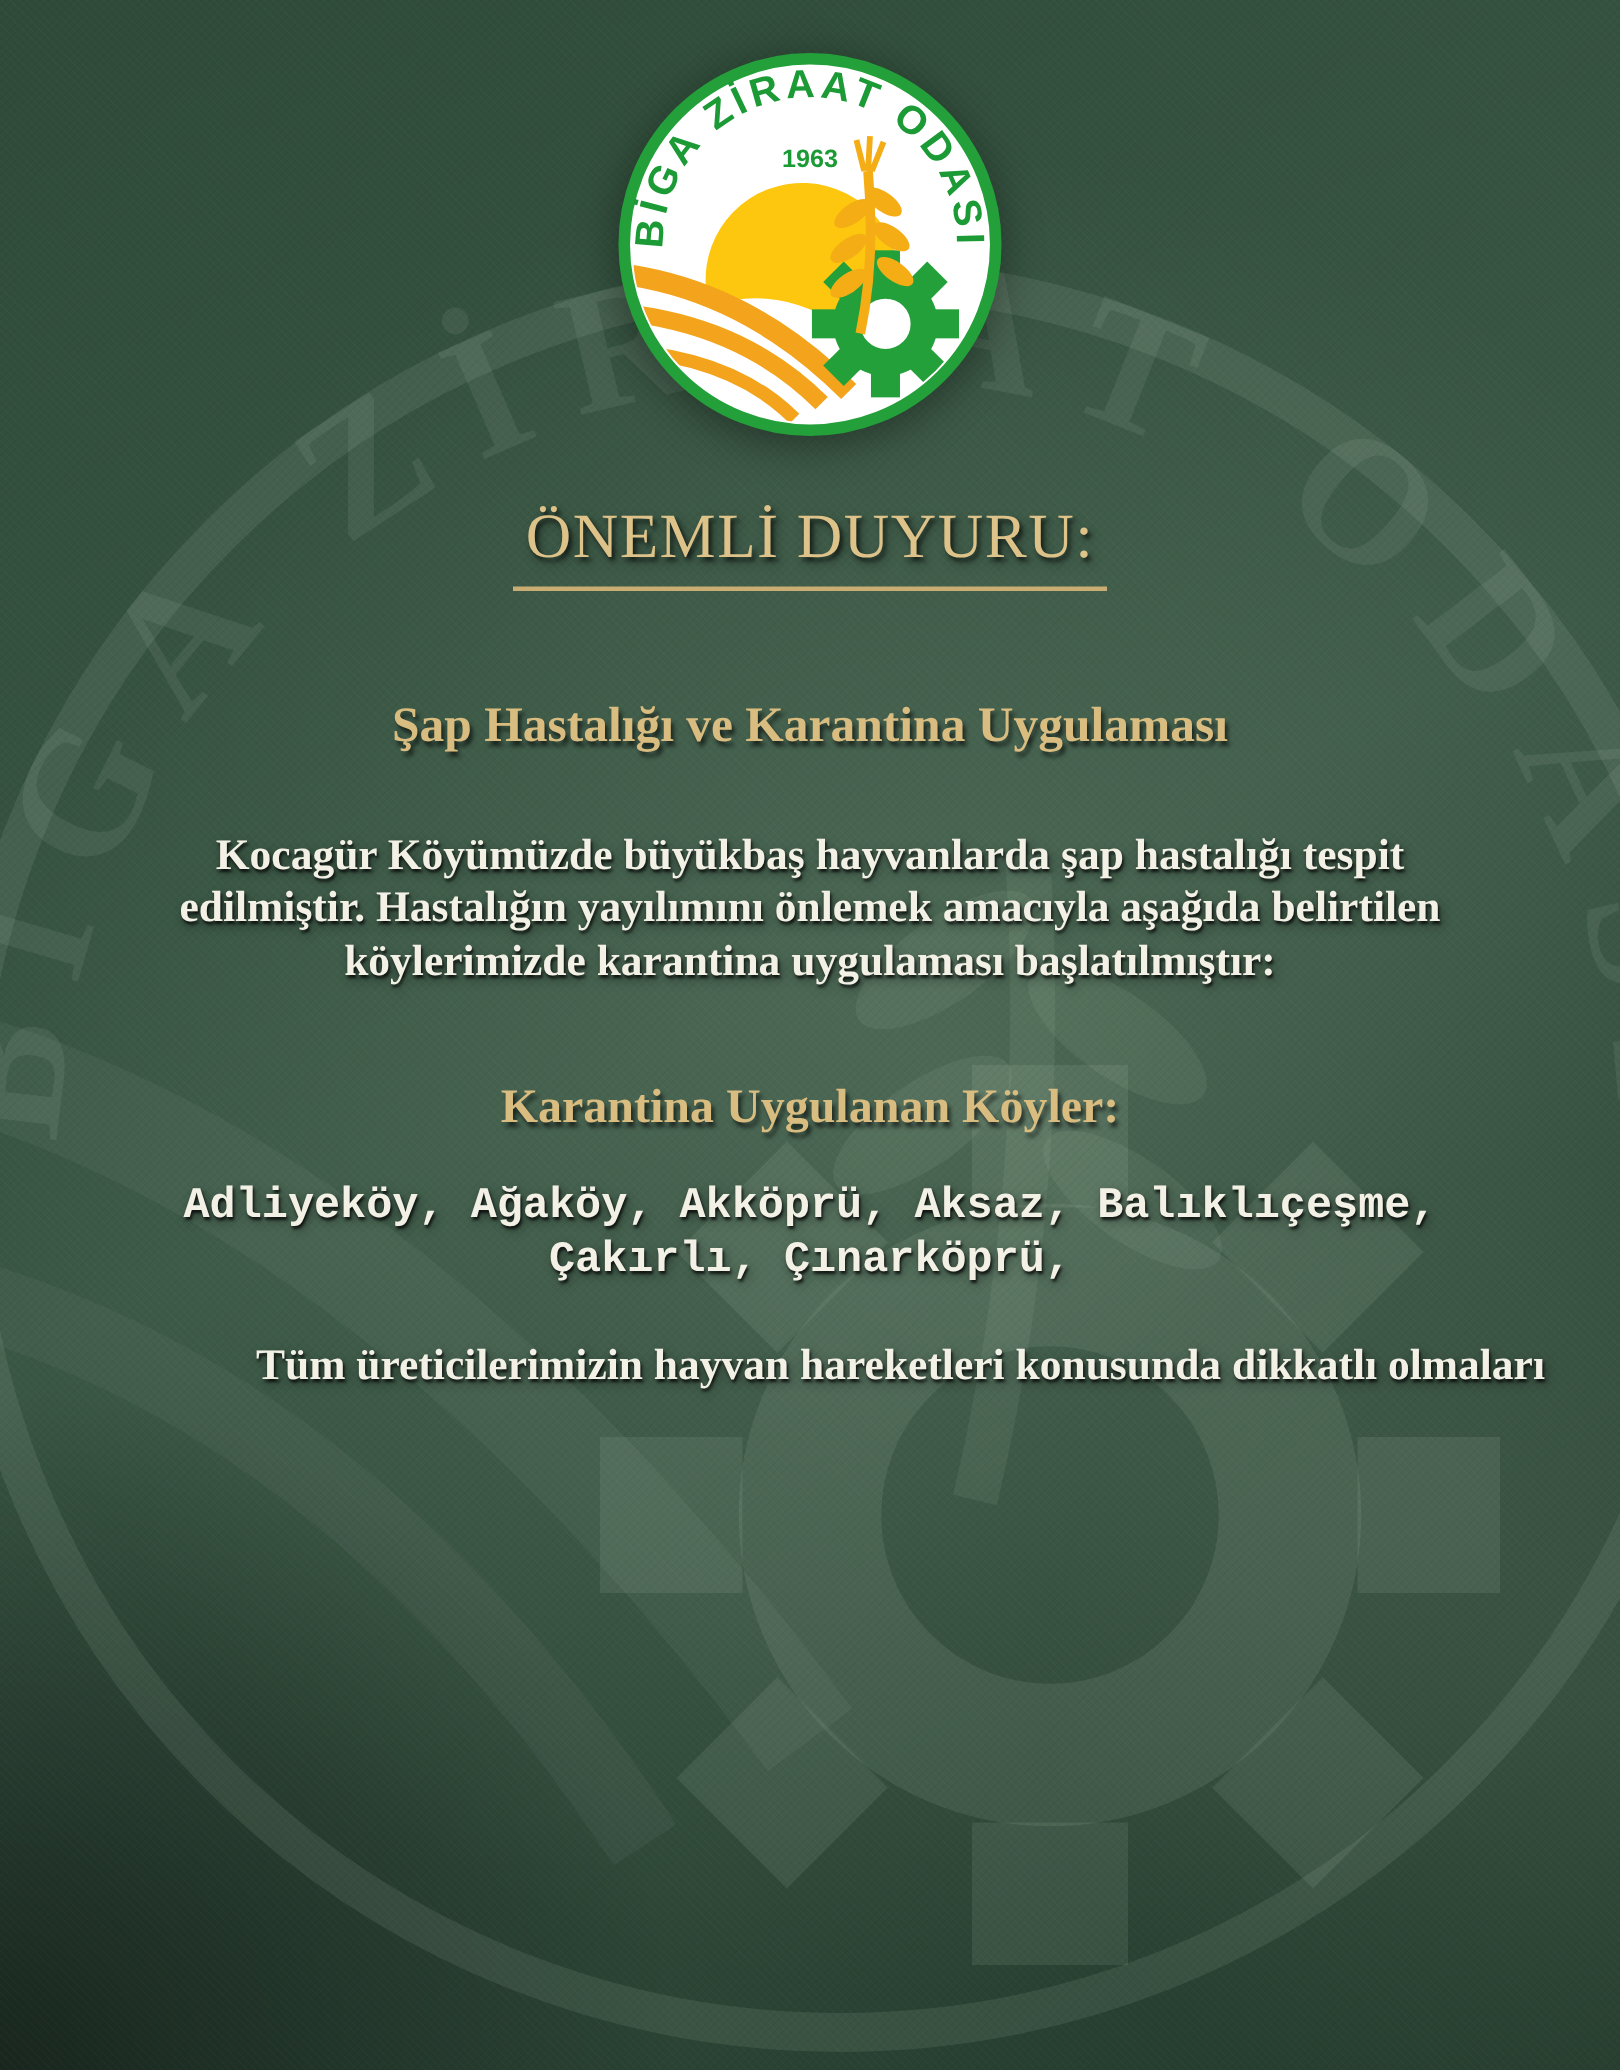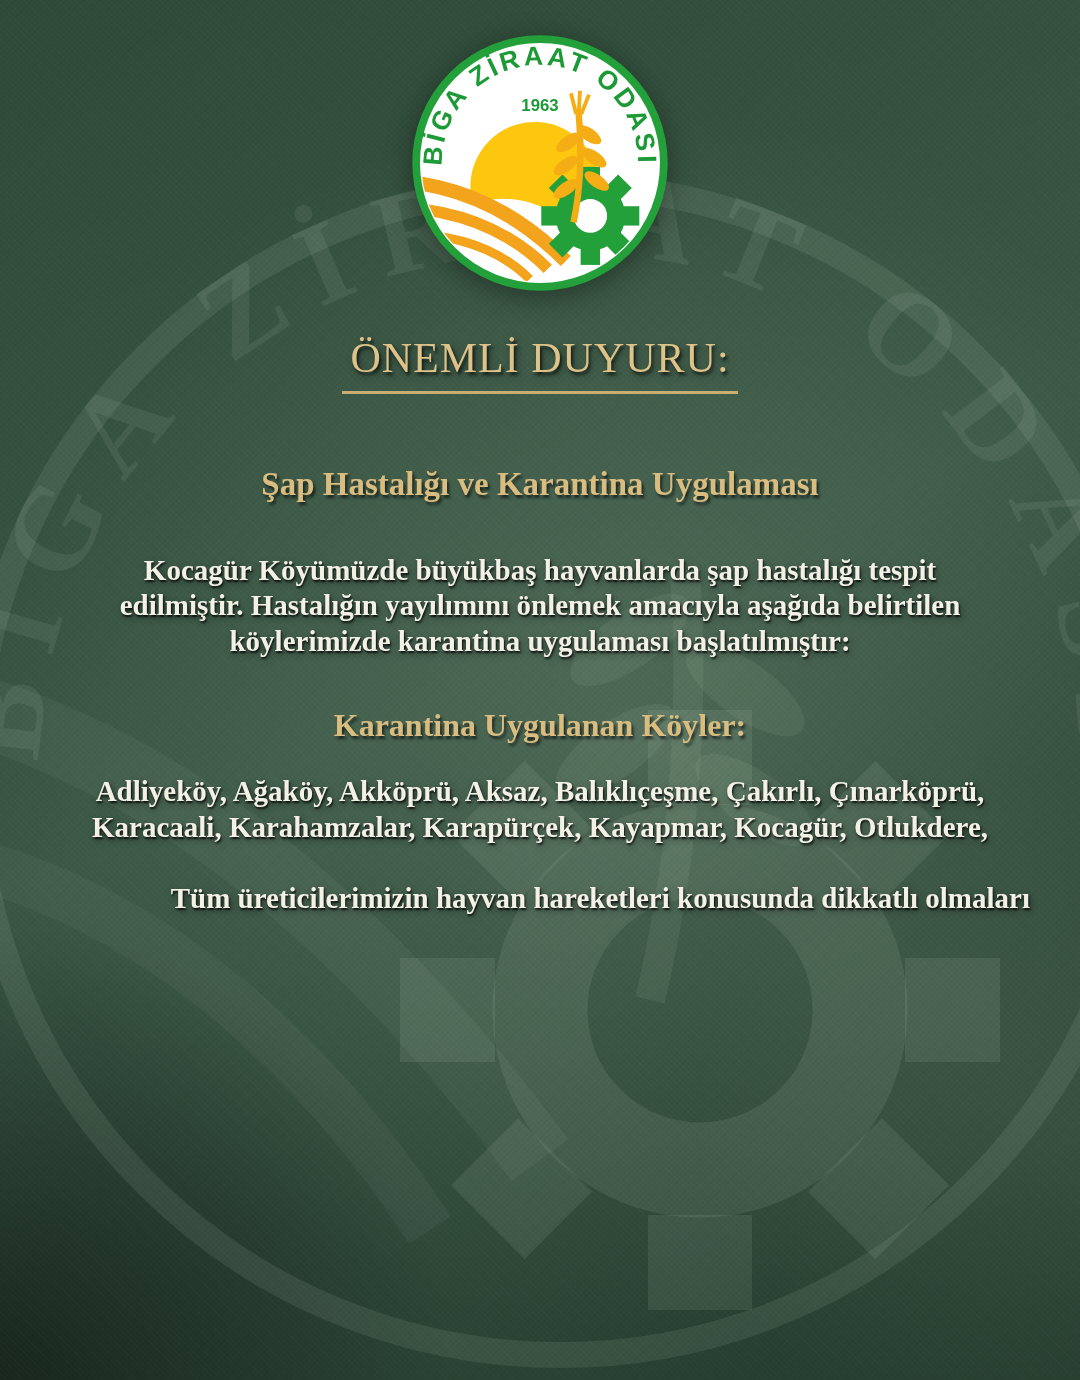--- a/index.html
+++ b/index.html
@@ -41,25 +41,25 @@
     margin-top:72px;
     font-size:33px;font-weight:700;color:#d9bc80;
     text-shadow:2px 3px 3px rgba(0,0,0,0.6);
   }
   .para{
     margin:50px auto 0;max-width:980px;
     font-size:29px;line-height:1.22;font-weight:700;color:#f3f0e6;
     text-shadow:1px 2px 2px rgba(0,0,0,0.75), 2px 3px 7px rgba(0,0,0,0.4);
   }
   .list-heading{
-    margin-top:48px;
+    margin-top:60px;
     font-size:32px;font-weight:700;color:#d9bc80;
     text-shadow:2px 3px 3px rgba(0,0,0,0.6);
   }
-  .villages{margin-top:30px;}
+  .villages{margin-top:30px;font-family:Liberation Mono, monospace;}
   .closing{margin-top:36px;text-align:right;}
   .line{display:block;}
 </style>
 </head>
 <body>
 
 <div class="poster">
 
   <svg class="watermark" width="1080" height="1380" viewBox="0 0 1080 1380" aria-hidden="true">
     <defs>
@@ -159,21 +159,20 @@
     <div class="para intro">
       <span class="line">Kocagür Köyümüzde büyükbaş hayvanlarda şap hastalığı tespit</span>
       <span class="line">edilmiştir. Hastalığın yayılımını önlemek amacıyla aşağıda belirtilen</span>
       <span class="line">köylerimizde karantina uygulaması başlatılmıştır:</span>
     </div>
 
     <div class="list-heading">Karantina Uygulanan Köyler:</div>
 
     <div class="para villages">
       <span class="line">Adliyeköy, Ağaköy, Akköprü, Aksaz, Balıklıçeşme, Çakırlı, Çınarköprü,</span>
-      <span class="line">Karacaali, Karahamzalar, Karapürçek, Kayapmar, Kocagür, Otlukdere,</span>
     </div>
 
     <div class="para closing">
       <span class="line">Tüm üreticilerimizin hayvan hareketleri konusunda dikkatlı olmaları</span>
     </div>
 
   </div>
 </div>
 
 </body></html>

